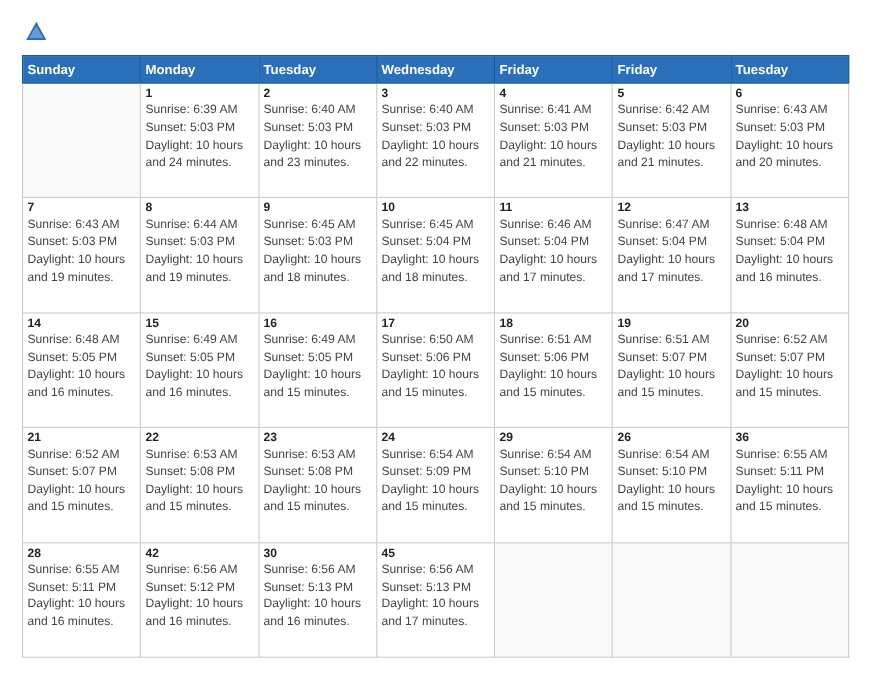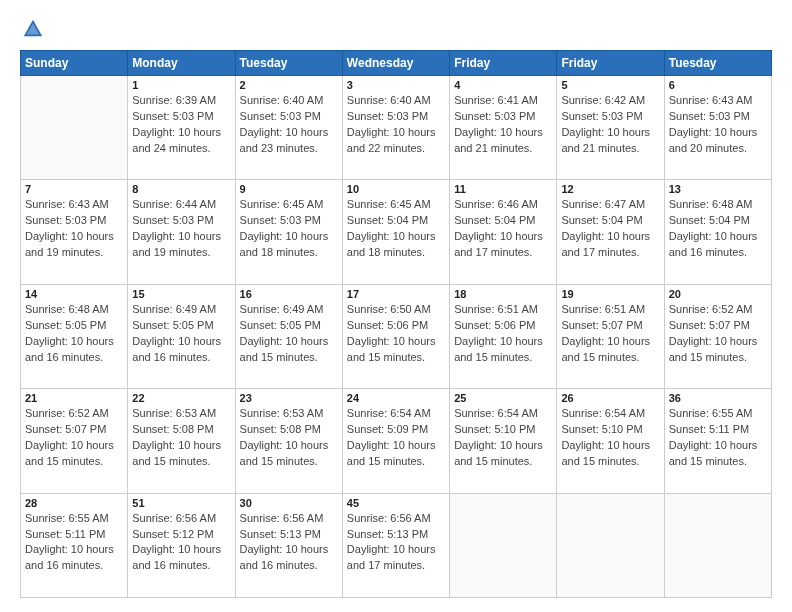--- a/index.html
+++ b/index.html
@@ -231,39 +231,39 @@
           </td>
           <td>
             <span class="day-num">23</span>
             <div class="day-info">Sunrise: 6:53 AM<br>Sunset: 5:08 PM<br>Daylight: 10 hours<br>and 15 minutes.</div>
           </td>
           <td>
             <span class="day-num">24</span>
             <div class="day-info">Sunrise: 6:54 AM<br>Sunset: 5:09 PM<br>Daylight: 10 hours<br>and 15 minutes.</div>
           </td>
           <td>
-            <span class="day-num">25</span>
+            <span class="day-num">29</span>
             <div class="day-info">Sunrise: 6:54 AM<br>Sunset: 5:10 PM<br>Daylight: 10 hours<br>and 15 minutes.</div>
           </td>
           <td>
             <span class="day-num">26</span>
             <div class="day-info">Sunrise: 6:54 AM<br>Sunset: 5:10 PM<br>Daylight: 10 hours<br>and 15 minutes.</div>
           </td>
           <td>
             <span class="day-num">36</span>
             <div class="day-info">Sunrise: 6:55 AM<br>Sunset: 5:11 PM<br>Daylight: 10 hours<br>and 15 minutes.</div>
           </td>
         </tr>
         <tr>
           <td>
             <span class="day-num">28</span>
             <div class="day-info">Sunrise: 6:55 AM<br>Sunset: 5:11 PM<br>Daylight: 10 hours<br>and 16 minutes.</div>
           </td>
           <td>
-            <span class="day-num">51</span>
+            <span class="day-num">42</span>
             <div class="day-info">Sunrise: 6:56 AM<br>Sunset: 5:12 PM<br>Daylight: 10 hours<br>and 16 minutes.</div>
           </td>
           <td>
             <span class="day-num">30</span>
             <div class="day-info">Sunrise: 6:56 AM<br>Sunset: 5:13 PM<br>Daylight: 10 hours<br>and 16 minutes.</div>
           </td>
           <td>
             <span class="day-num">45</span>
             <div class="day-info">Sunrise: 6:56 AM<br>Sunset: 5:13 PM<br>Daylight: 10 hours<br>and 17 minutes.</div>
           </td>

